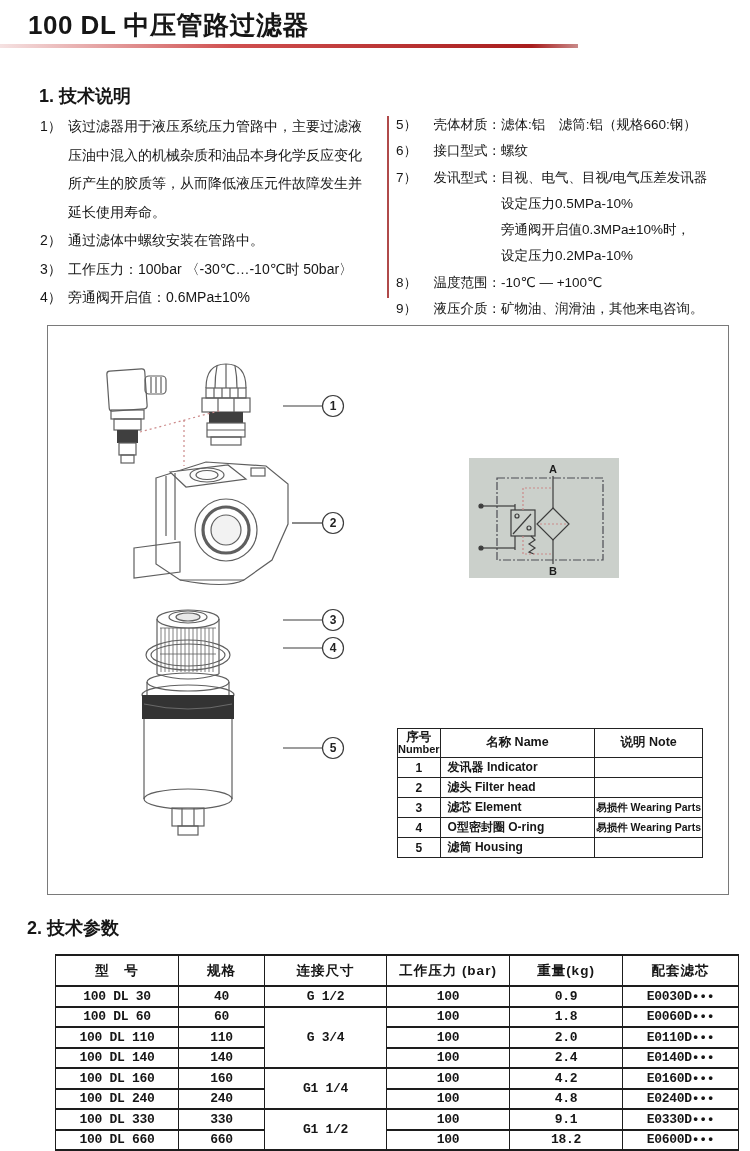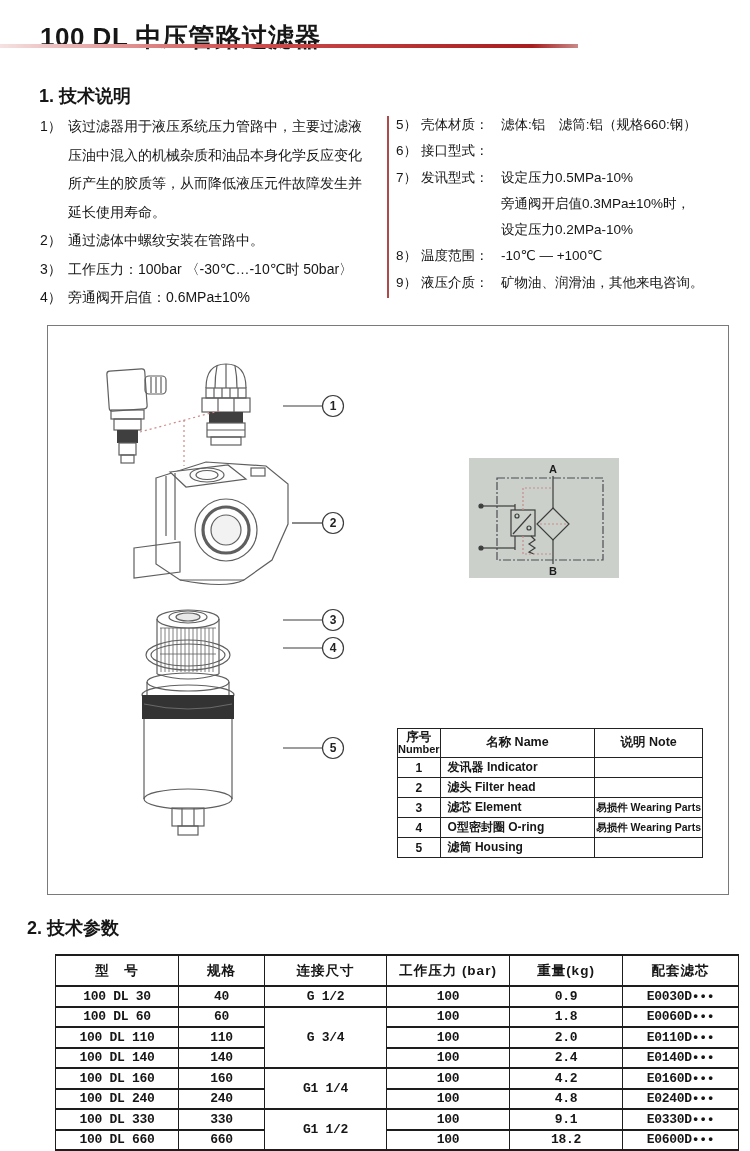--- a/index.html
+++ b/index.html
@@ -1,37 +1,37 @@
 <!DOCTYPE html>
 <html><head>
 <meta charset="utf-8">
 <style>
   html,body{margin:0;padding:0;background:#ffffff;}
   .page{position:relative;width:750px;height:1151px;background:#fff;overflow:hidden;
         font-family:"Liberation Sans","DejaVu Sans",sans-serif;color:#161616;}
 
-  .title{position:absolute;left:28px;top:8px;margin:12px;font-size:26px;font-weight:bold;letter-spacing:.5px;}
+  .title{position:absolute;left:28px;top:8px;margin:0;font-size:26px;font-weight:bold;letter-spacing:.5px;}
   .title-rule{position:absolute;left:0;top:44px;width:578px;height:4px;
         background:linear-gradient(to right,#f5e2e2,#d05050 40%,#a81d1d 92%,#c98a89);}
 
   .sec-head{position:absolute;margin:0;font-size:18px;font-weight:bold;}
   .s1-head{left:39px;top:84px;}
   .s2-head{left:27px;top:916px;}
 
   .col-left{position:absolute;left:40px;top:112px;width:328px;font-size:14px;}
   .item{display:flex;line-height:28.5px;}
   .item .num{flex:0 0 28px;}
   .item .txt{flex:1;}
 
   .divider{position:absolute;left:387px;top:116px;width:2px;height:182px;background:#b04a4a;}
 
   .col-right{position:absolute;left:396px;top:112px;width:349px;font-size:13.5px;}
   .ritem{display:flex;line-height:26.3px;}
   .ritem .num{flex:0 0 25px;}
-  .ritem .label{flex:0 0 80px;}
+  .ritem .label{flex:0 0 80px;text-align:right;}
   .ritem .lines{flex:1;}
 
   .diagram{position:absolute;left:47px;top:325px;width:680px;height:568px;
         border:1px solid #7a7a7a;background:#fff;}
   .diag-svg{position:absolute;left:0;top:0;}
 
   table{border-collapse:collapse;}
   .parts{position:absolute;left:349px;top:402px;width:306px;font-weight:bold;
         font-family:"Liberation Sans","DejaVu Sans",sans-serif;}
   .parts th,.parts td{border:1.6px solid #222;padding:0;text-align:center;}
@@ -81,25 +81,29 @@
       <div class="ritem">
         <span class="num">5）</span>
         <span class="label">壳体材质：</span>
         <div class="lines">
           <div>滤体:铝　滤筒:铝（规格660:钢）</div>
         </div>
       </div>
       <div class="ritem">
         <span class="num">6）</span>
         <span class="label">接口型式：</span>
+        <div class="lines">
+          <div>螺纹</div>
+        </div>
       </div>
       <div class="ritem">
         <span class="num">7）</span>
         <span class="label">发讯型式：</span>
         <div class="lines">
+          <div>目视、电气、目视/电气压差发讯器</div>
           <div>设定压力0.5MPa-10%</div>
           <div>旁通阀开启值0.3MPa±10%时，</div>
           <div>设定压力0.2MPa-10%</div>
         </div>
       </div>
       <div class="ritem">
         <span class="num">8）</span>
         <span class="label">温度范围：</span>
         <div class="lines">
           <div>-10℃ — +100℃</div>

